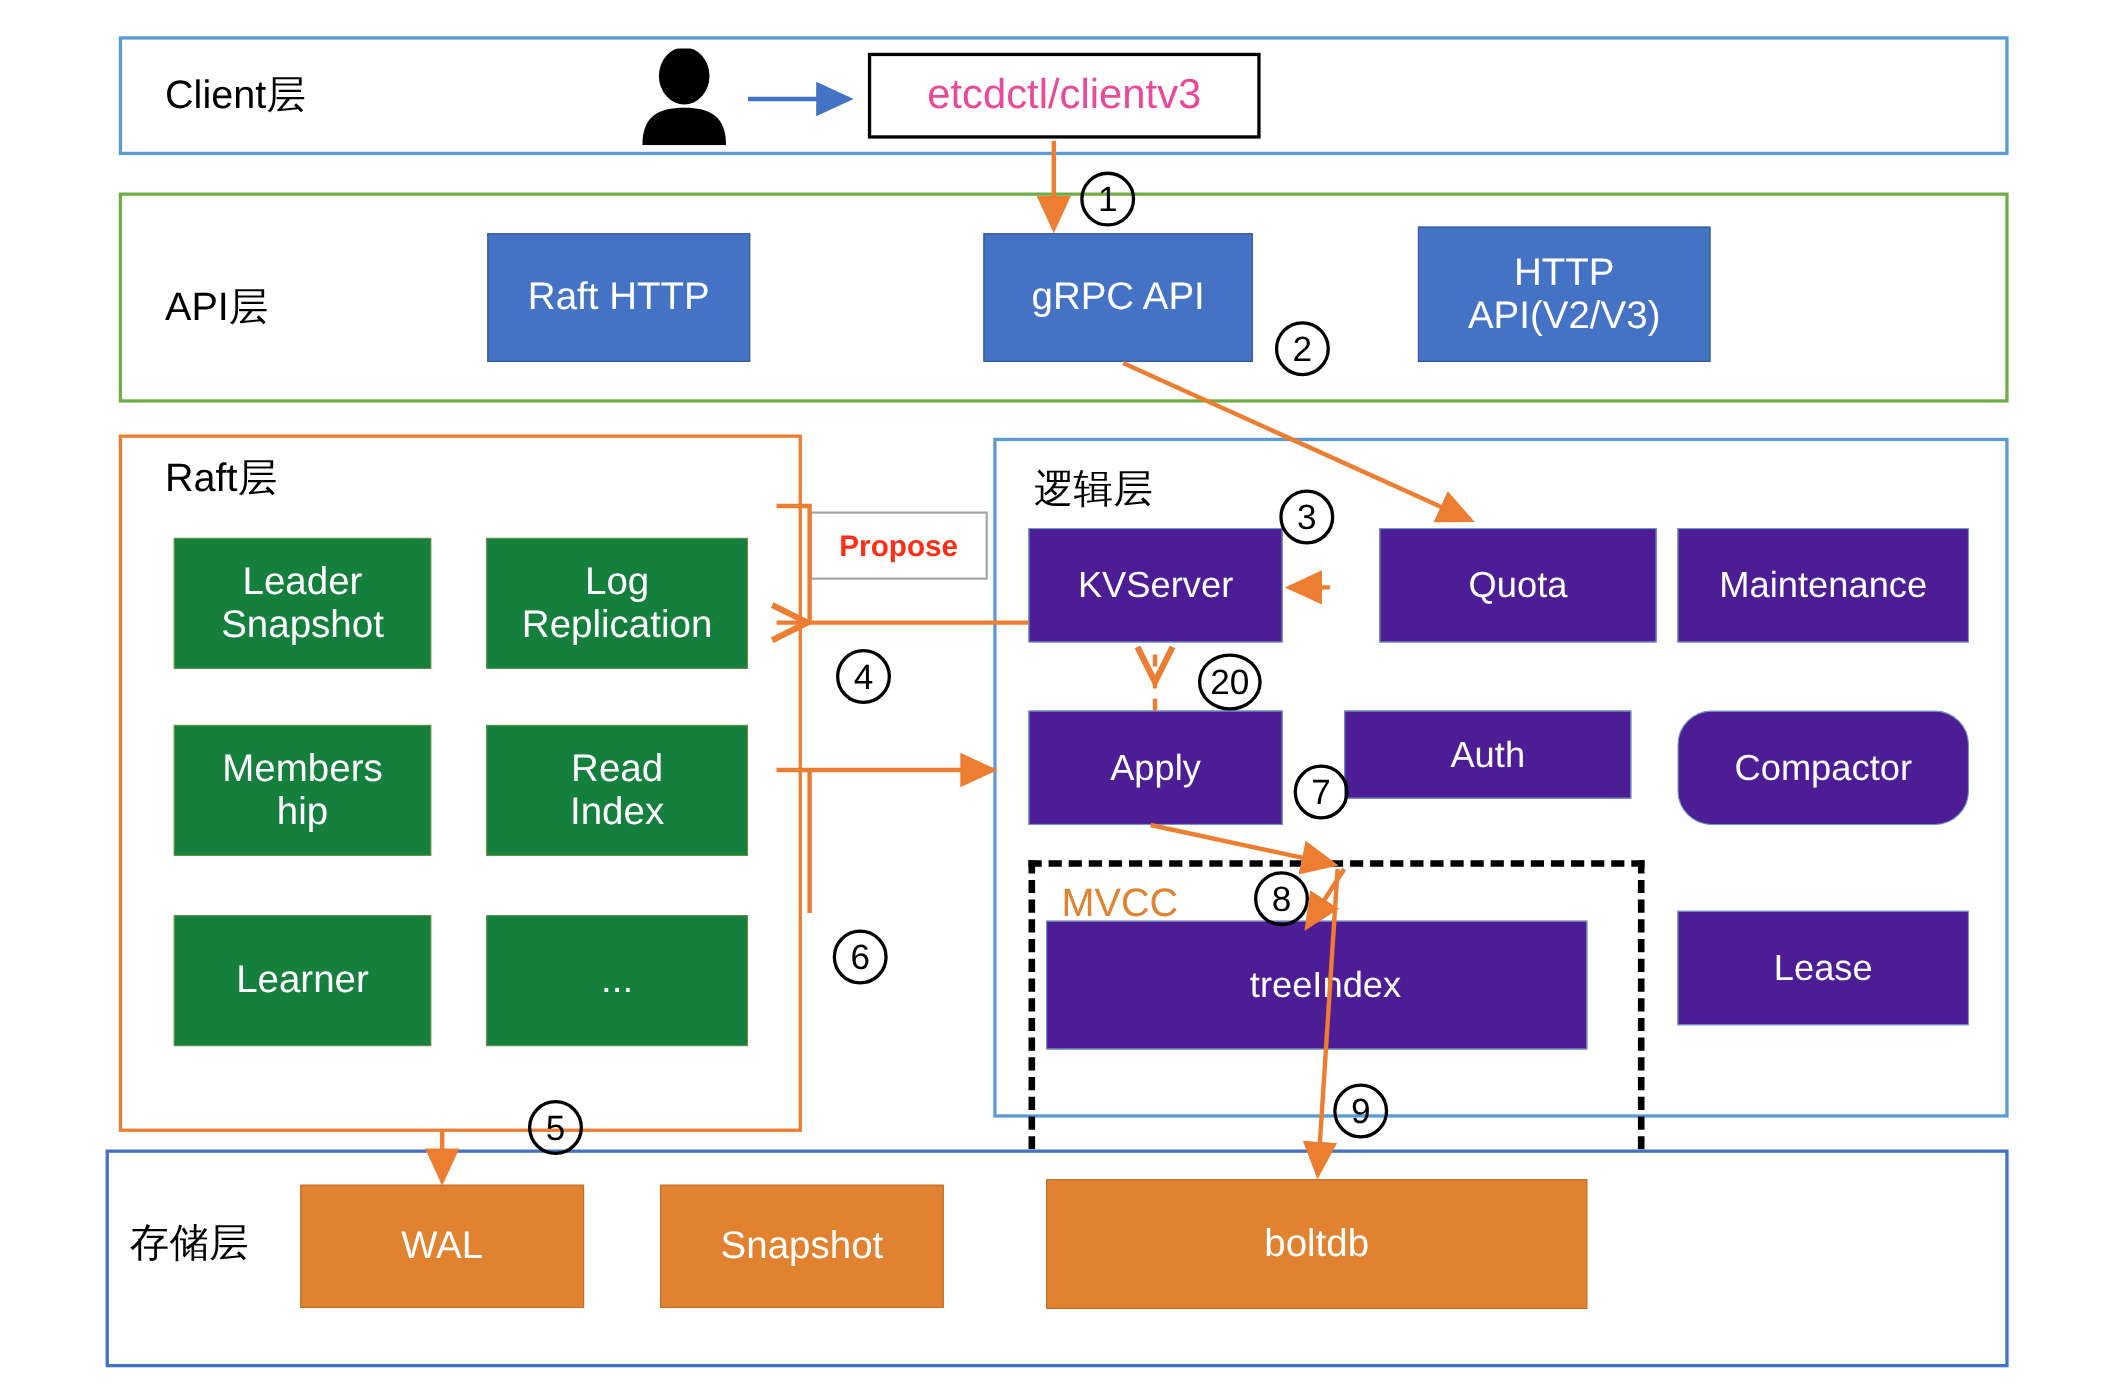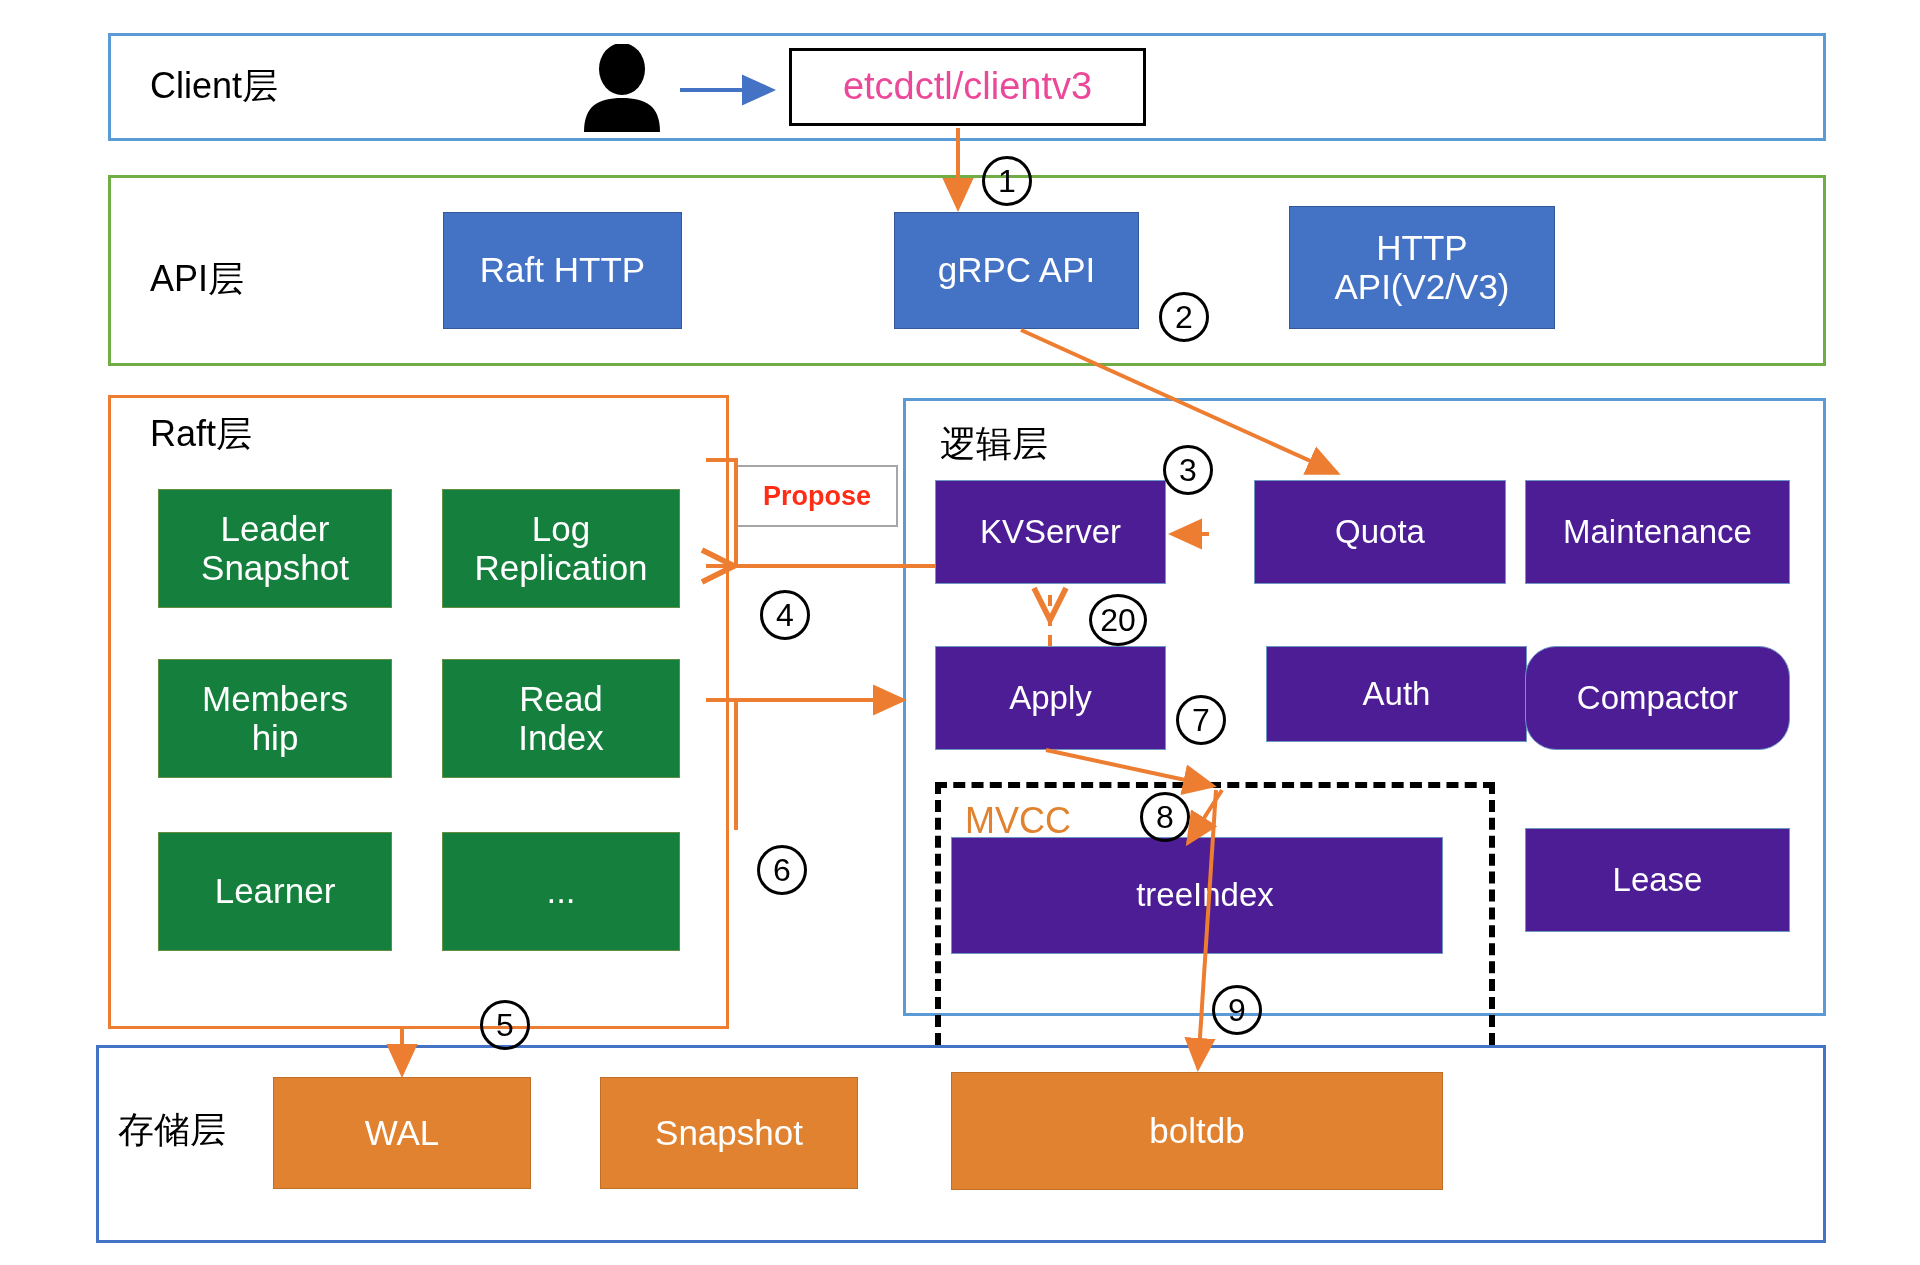--- a/index.html
+++ b/index.html
@@ -125,21 +125,21 @@
   </div>
 
   <div class="node blue-light" style="left:1525px;top:480px;width:265px;height:104px;font-size:33px;">
     <span>Maintenance</span>
   </div>
 
   <div class="node blue-light" style="left:935px;top:646px;width:231px;height:104px;font-size:33px;">
     <span>Apply</span>
   </div>
 
-  <div class="node blue-light" style="left:1266px;top:646px;width:261px;height:96px;font-size:33px;">
+  <div class="node blue-light" style="left:1222px;top:646px;width:261px;height:80px;font-size:33px;">
     <span>Auth</span>
   </div>
 
   <div class="node blue-light" style="left:1525px;top:646px;width:265px;height:104px;font-size:33px;border-radius:31px;">
     <span>Compactor</span>
   </div>
 
   <div class="node blue-light" style="left:1525px;top:828px;width:265px;height:104px;font-size:33px;">
     <span>Lease</span>
   </div>

